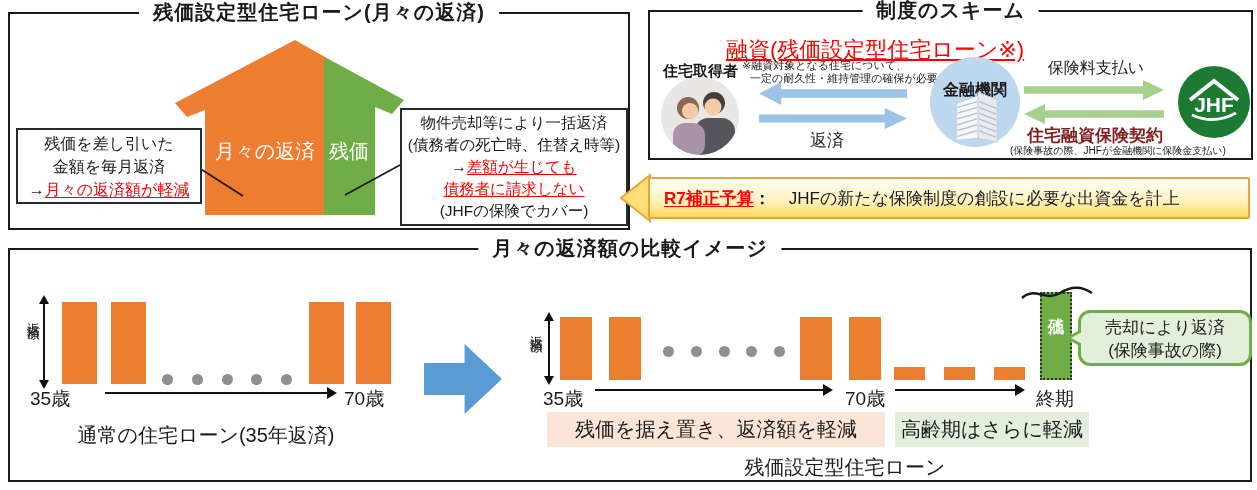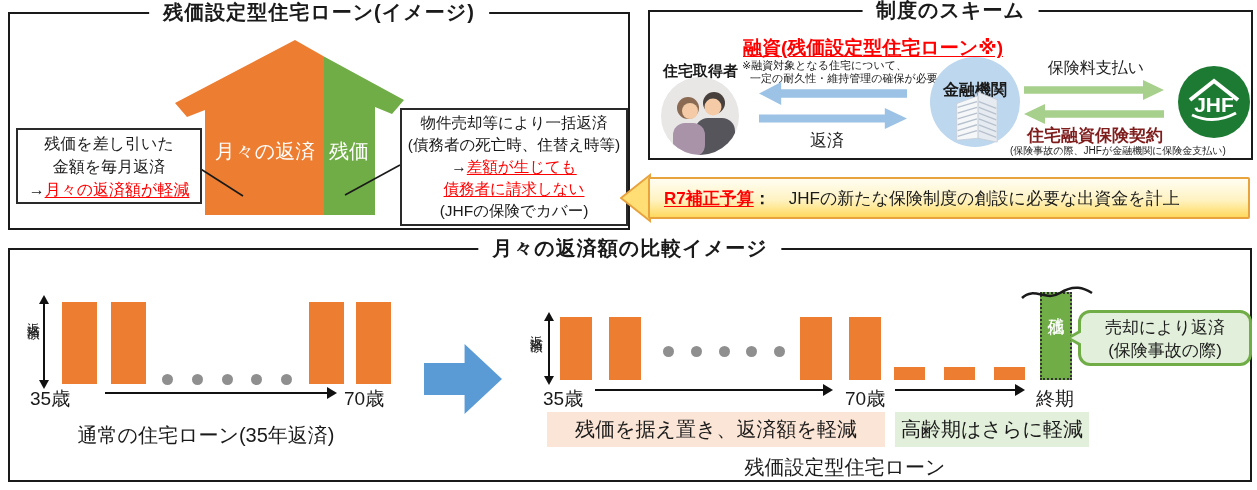--- a/index.html
+++ b/index.html
@@ -16,21 +16,21 @@
   .red { color:#7f1d1d; }
   .red-u { color:#f00; text-decoration:underline; text-underline-offset:2px; }
 
   
   .notebox { position:absolute; border:2px solid #2a2a2a; background:#fff; text-align:center; }
   .notebox .ln { font-size:16px; line-height:23px; white-space:nowrap; }
   .notebox2 .ln { font-size:15.5px; line-height:22px; white-space:nowrap; }
 
   
   .actor-label { font-size:15px; font-weight:bold; white-space:nowrap; }
-  .loan-red { font-size:19px; font-weight:bold; white-space:nowrap;margin-left:17px; }
+  .loan-red { font-size:22px; font-weight:normal; white-space:nowrap; }
   .small-note { font-size:11px; color:#222; white-space:nowrap; }
   .harrow-blue { background:#9CC2E5; }
   .harrow-green { background:#A8D08D; }
   .point-left  { clip-path: polygon(0 50%, 15% 0, 15% 31%, 100% 31%, 100% 69%, 15% 69%, 15% 100%); }
   .point-right { clip-path: polygon(0 31%, 85% 31%, 85% 0, 100% 50%, 85% 100%, 85% 69%, 0 69%); }
   .bank-circle { position:absolute; width:90px; height:90px; border-radius:50%; background:#BDD7EE; }
   .bank-label { position:absolute; top:15px; width:100%; text-align:center; font-size:16px; font-weight:bold;margin-top:8px; }
 
   
   .banner-body { position:absolute; left:28px; top:7px; width:602px; height:42px;
@@ -73,21 +73,21 @@
   .bigarrow { position:absolute; background:#5B9BD5;
       clip-path:polygon(0 27%, 52% 27%, 52% 0, 100% 50%, 52% 100%, 52% 73%, 0 73%); }
   svg text { font-family:"Liberation Sans","DejaVu Sans",sans-serif; }
 </style>
 </head>
 <body>
 
 <div id="stage">
 
   <div class="panel" style="left:8px; top:12px; width:622px; height:218px;">
-    <div class="ptitle">残価設定型住宅ローン(イメージ)</div>
+    <div class="ptitle">残価設定型住宅ローン(月々の返済)</div>
 
     <svg class="abs" style="left:162px; top:23px;" width="235" height="180" viewBox="0 0 235 180">
       <polygon points="123,3 3,66 15,80 33,73 33,178 152,178 152,19.5" fill="#ED7D31"></polygon>
       <polygon points="152,19.5 232,63 220,77 203,70 203,178 152,178" fill="#70AD47"></polygon>
       <text x="93" y="121" text-anchor="middle" fill="#fff" font-size="20">月々の返済</text>
       <text x="177" y="121" text-anchor="middle" fill="#fff" font-size="20">残価</text>
     </svg>
 
     <svg class="abs" style="left:0; top:0; pointer-events:none;" width="622" height="218" viewBox="0 0 622 218">
       <line x1="186" y1="152" x2="233" y2="182" stroke="#1a1a1a" stroke-width="1.6"></line>

